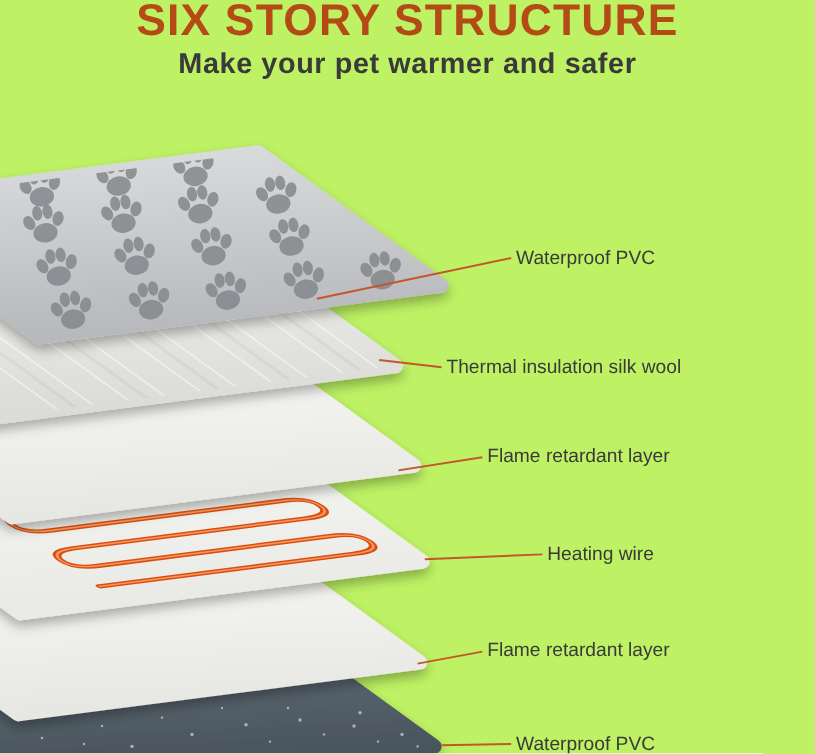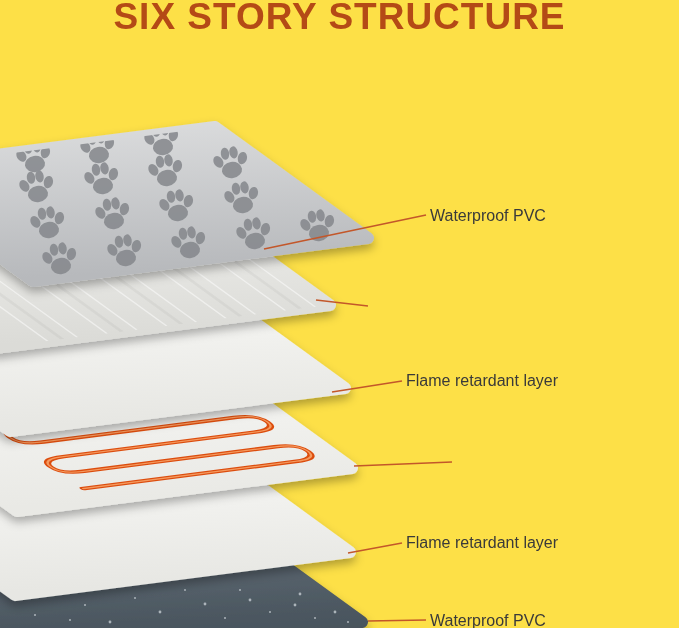--- a/index.html
+++ b/index.html
@@ -1,17 +1,17 @@
 <!DOCTYPE html>
 <html><head>
 <meta charset="utf-8">
 <style>
   html,body{margin:0;padding:0;background:#ffffff;}
   .stage{
-    position:relative;width:679px;height:628px;background:#fde047;
+    position:relative;width:679px;height:628px;background:#bef264;
     overflow:hidden;font-family:"Liberation Sans",sans-serif;
   }
   .title{
     position:absolute;top:-4px;left:0;right:0;text-align:center;
     font-size:37px;font-weight:bold;letter-spacing:1px;color:#b44a16;
     white-space:nowrap;
   }
   .subtitle{
     position:absolute;top:40px;left:0;right:0;text-align:center;
     font-size:24px;font-weight:bold;letter-spacing:0.5px;color:#3a3a3a;
@@ -28,20 +28,21 @@
   .lbl-4{left:456px;top:450px;}
   .lbl-5{left:406px;top:530px;}
   .lbl-6{left:430px;top:608px;}
 </style>
 </head>
 <body>
 
 <div class="stage">
 
   <div class="title">SIX STORY STRUCTURE</div>
+  <div class="subtitle">Make your pet warmer and safer</div>
 
   <svg class="diagram" width="679" height="628" viewBox="0 0 679 628">
     <defs>
       <filter id="ds" x="-30%" y="-30%" width="160%" height="180%">
         <feDropShadow dx="0" dy="5" stdDeviation="5" flood-color="#000000" flood-opacity="0.30"></feDropShadow>
       </filter>
 
       <linearGradient id="gTop" x1="0" y1="0" x2="0.15" y2="1">
         <stop offset="0" stop-color="#dcddde"></stop>
           <stop offset="1" stop-color="#b7b9bc"></stop>
@@ -175,17 +176,19 @@
       <line x1="264" y1="249" x2="426" y2="215"></line>
       <line x1="316" y1="300" x2="368" y2="306"></line>
       <line x1="332" y1="392" x2="402" y2="381"></line>
       <line x1="354" y1="466" x2="452" y2="462"></line>
       <line x1="348" y1="553" x2="402" y2="543"></line>
       <line x1="368" y1="621" x2="426" y2="620"></line>
     </g>
   </svg>
 
   <div class="layer-label lbl-1">Waterproof PVC</div>
+  <div class="layer-label lbl-2">Thermal insulation silk wool</div>
   <div class="layer-label lbl-3">Flame retardant layer</div>
+  <div class="layer-label lbl-4">Heating wire</div>
   <div class="layer-label lbl-5">Flame retardant layer</div>
   <div class="layer-label lbl-6">Waterproof PVC</div>
 
 </div>
 
 </body></html>

